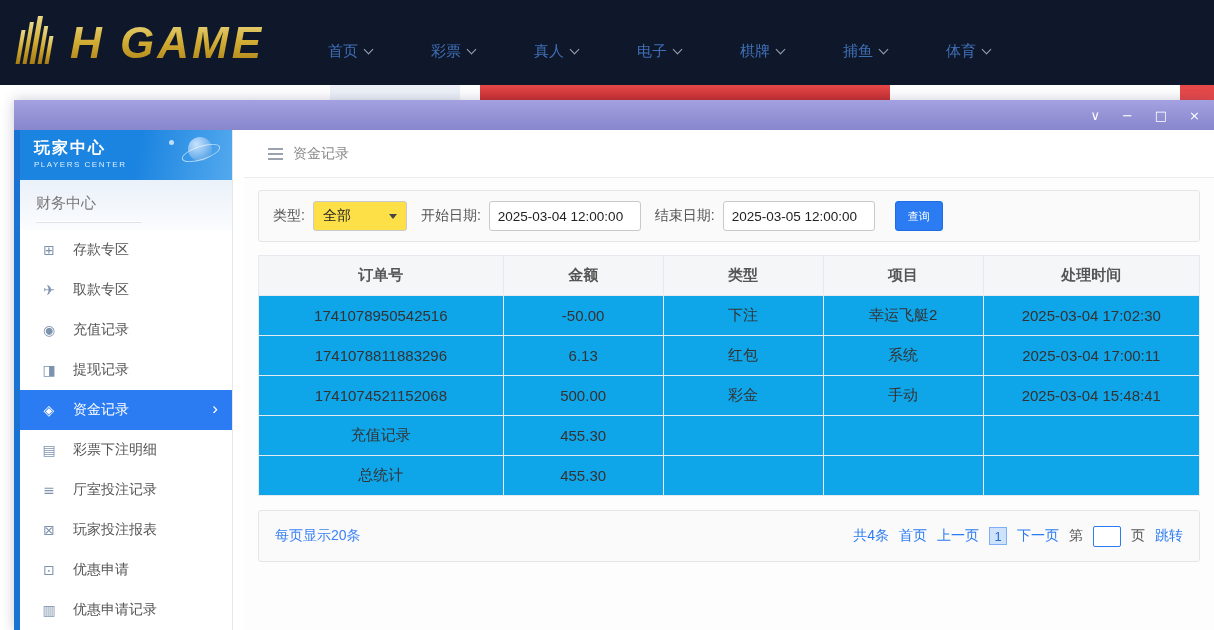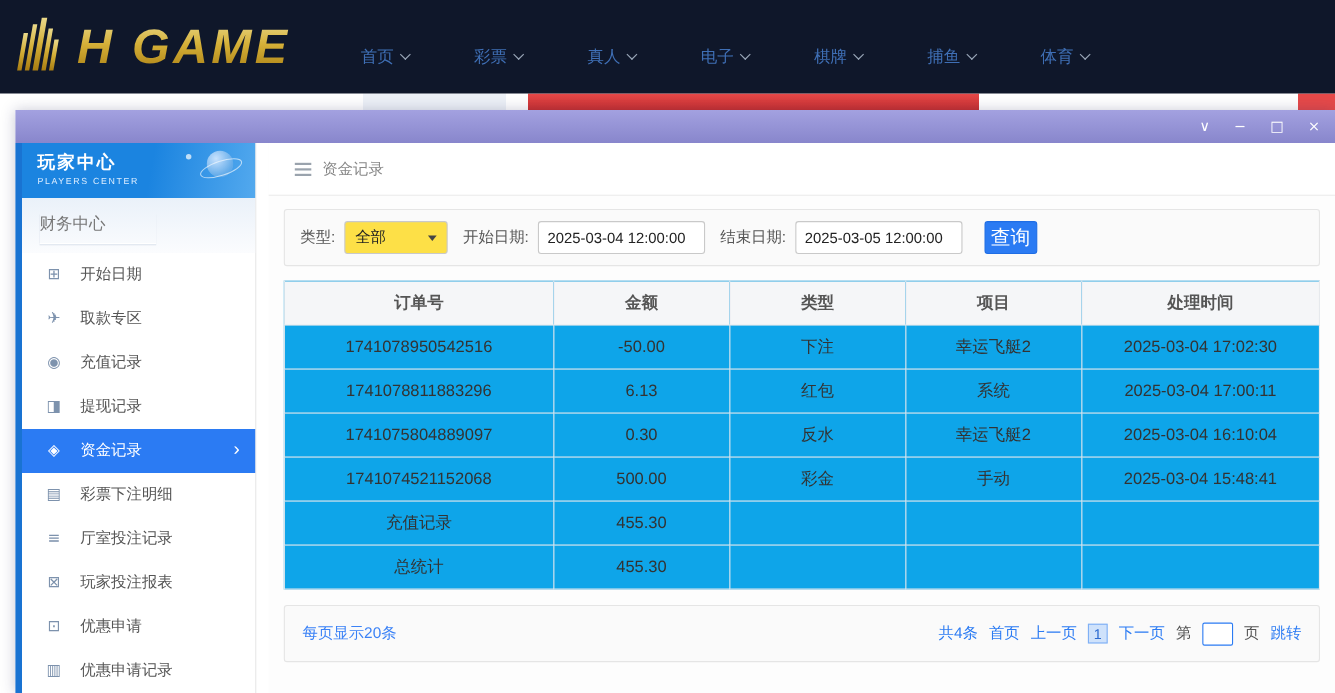--- a/index.html
+++ b/index.html
@@ -68,21 +68,21 @@
                 height:52px; display:flex; align-items:center; padding:0 14px; gap:8px; }
   .lbl { font-size:14px; color:#555; white-space:nowrap; }
   .select { width:94px; height:30px; border:1px solid #c9c9c9; border-radius:3px; background:#fde047;
             display:flex; align-items:center; justify-content:space-between; padding:0 9px; font-size:14px;
             color:#222; cursor:pointer; margin-right:6px; }
   .sel-chev { width:0; height:0; border-left:4px solid transparent; border-right:4px solid transparent;
               border-top:5px solid #444; }
   .date-input { width:152px; height:30px; border:1px solid #c9c9c9; border-radius:3px; background:#fff;
                 font-size:13.5px; color:#222; padding:0 8px; font-family:"Liberation Sans",sans-serif; margin-right:6px; }
   .btn-query { width:48px; height:30px; background:#2b7bf3; color:#fff; border:1px solid #1f6de4; border-radius:3px;
-               font-size:18px; cursor:pointer; margin-left:6px; font-family:"Liberation Sans",sans-serif; }
+               font-size:11px; cursor:pointer; margin-left:6px; font-family:"Liberation Sans",sans-serif; }
 
   .table-wrap { margin:13px 14px 0; flex:none; }
   table.fund-table { width:100%; border-collapse:collapse; background:#0ea5e9; table-layout:fixed; }
   .fund-table th, .fund-table td { border:1px solid #e6e9ed; height:40px; text-align:center; font-size:15px;
                                    overflow:hidden; white-space:nowrap; }
   .fund-table th { background:#f5f6f8; color:#555; font-weight:bold; }
   .fund-table td { color:#333; }
 
   .footer-bar { margin:14px; flex:none; border:1px solid #e5e5e5; background:#fafafa; border-radius:3px; height:52px;
                 display:flex; align-items:center; justify-content:space-between; padding:0 16px; font-size:14px; }
@@ -171,21 +171,21 @@
         <div class="sb-subtitle">PLAYERS CENTER</div>
         <div class="planet"></div>
         <div class="planet-dot"></div>
       </div>
       <div class="section-label">
         <span>财务中心</span>
       </div>
       <div class="menu">
         <div class="menu-item">
           <span class="mi-icon">⊞</span>
-          <span>开始日期</span>
+          <span>存款专区</span>
         </div>
         <div class="menu-item">
           <span class="mi-icon">✈</span>
           <span>取款专区</span>
         </div>
         <div class="menu-item">
           <span class="mi-icon">◉</span>
           <span>充值记录</span>
         </div>
         <div class="menu-item">
@@ -268,27 +268,20 @@
               <td>下注</td>
               <td>幸运飞艇2</td>
               <td>2025-03-04 17:02:30</td>
             </tr>
             <tr>
               <td>1741078811883296</td>
               <td>6.13</td>
               <td>红包</td>
               <td>系统</td>
               <td>2025-03-04 17:00:11</td>
-            </tr>
-            <tr>
-              <td>1741075804889097</td>
-              <td>0.30</td>
-              <td>反水</td>
-              <td>幸运飞艇2</td>
-              <td>2025-03-04 16:10:04</td>
             </tr>
             <tr>
               <td>1741074521152068</td>
               <td>500.00</td>
               <td>彩金</td>
               <td>手动</td>
               <td>2025-03-04 15:48:41</td>
             </tr>
             <tr>
               <td>充值记录</td>

